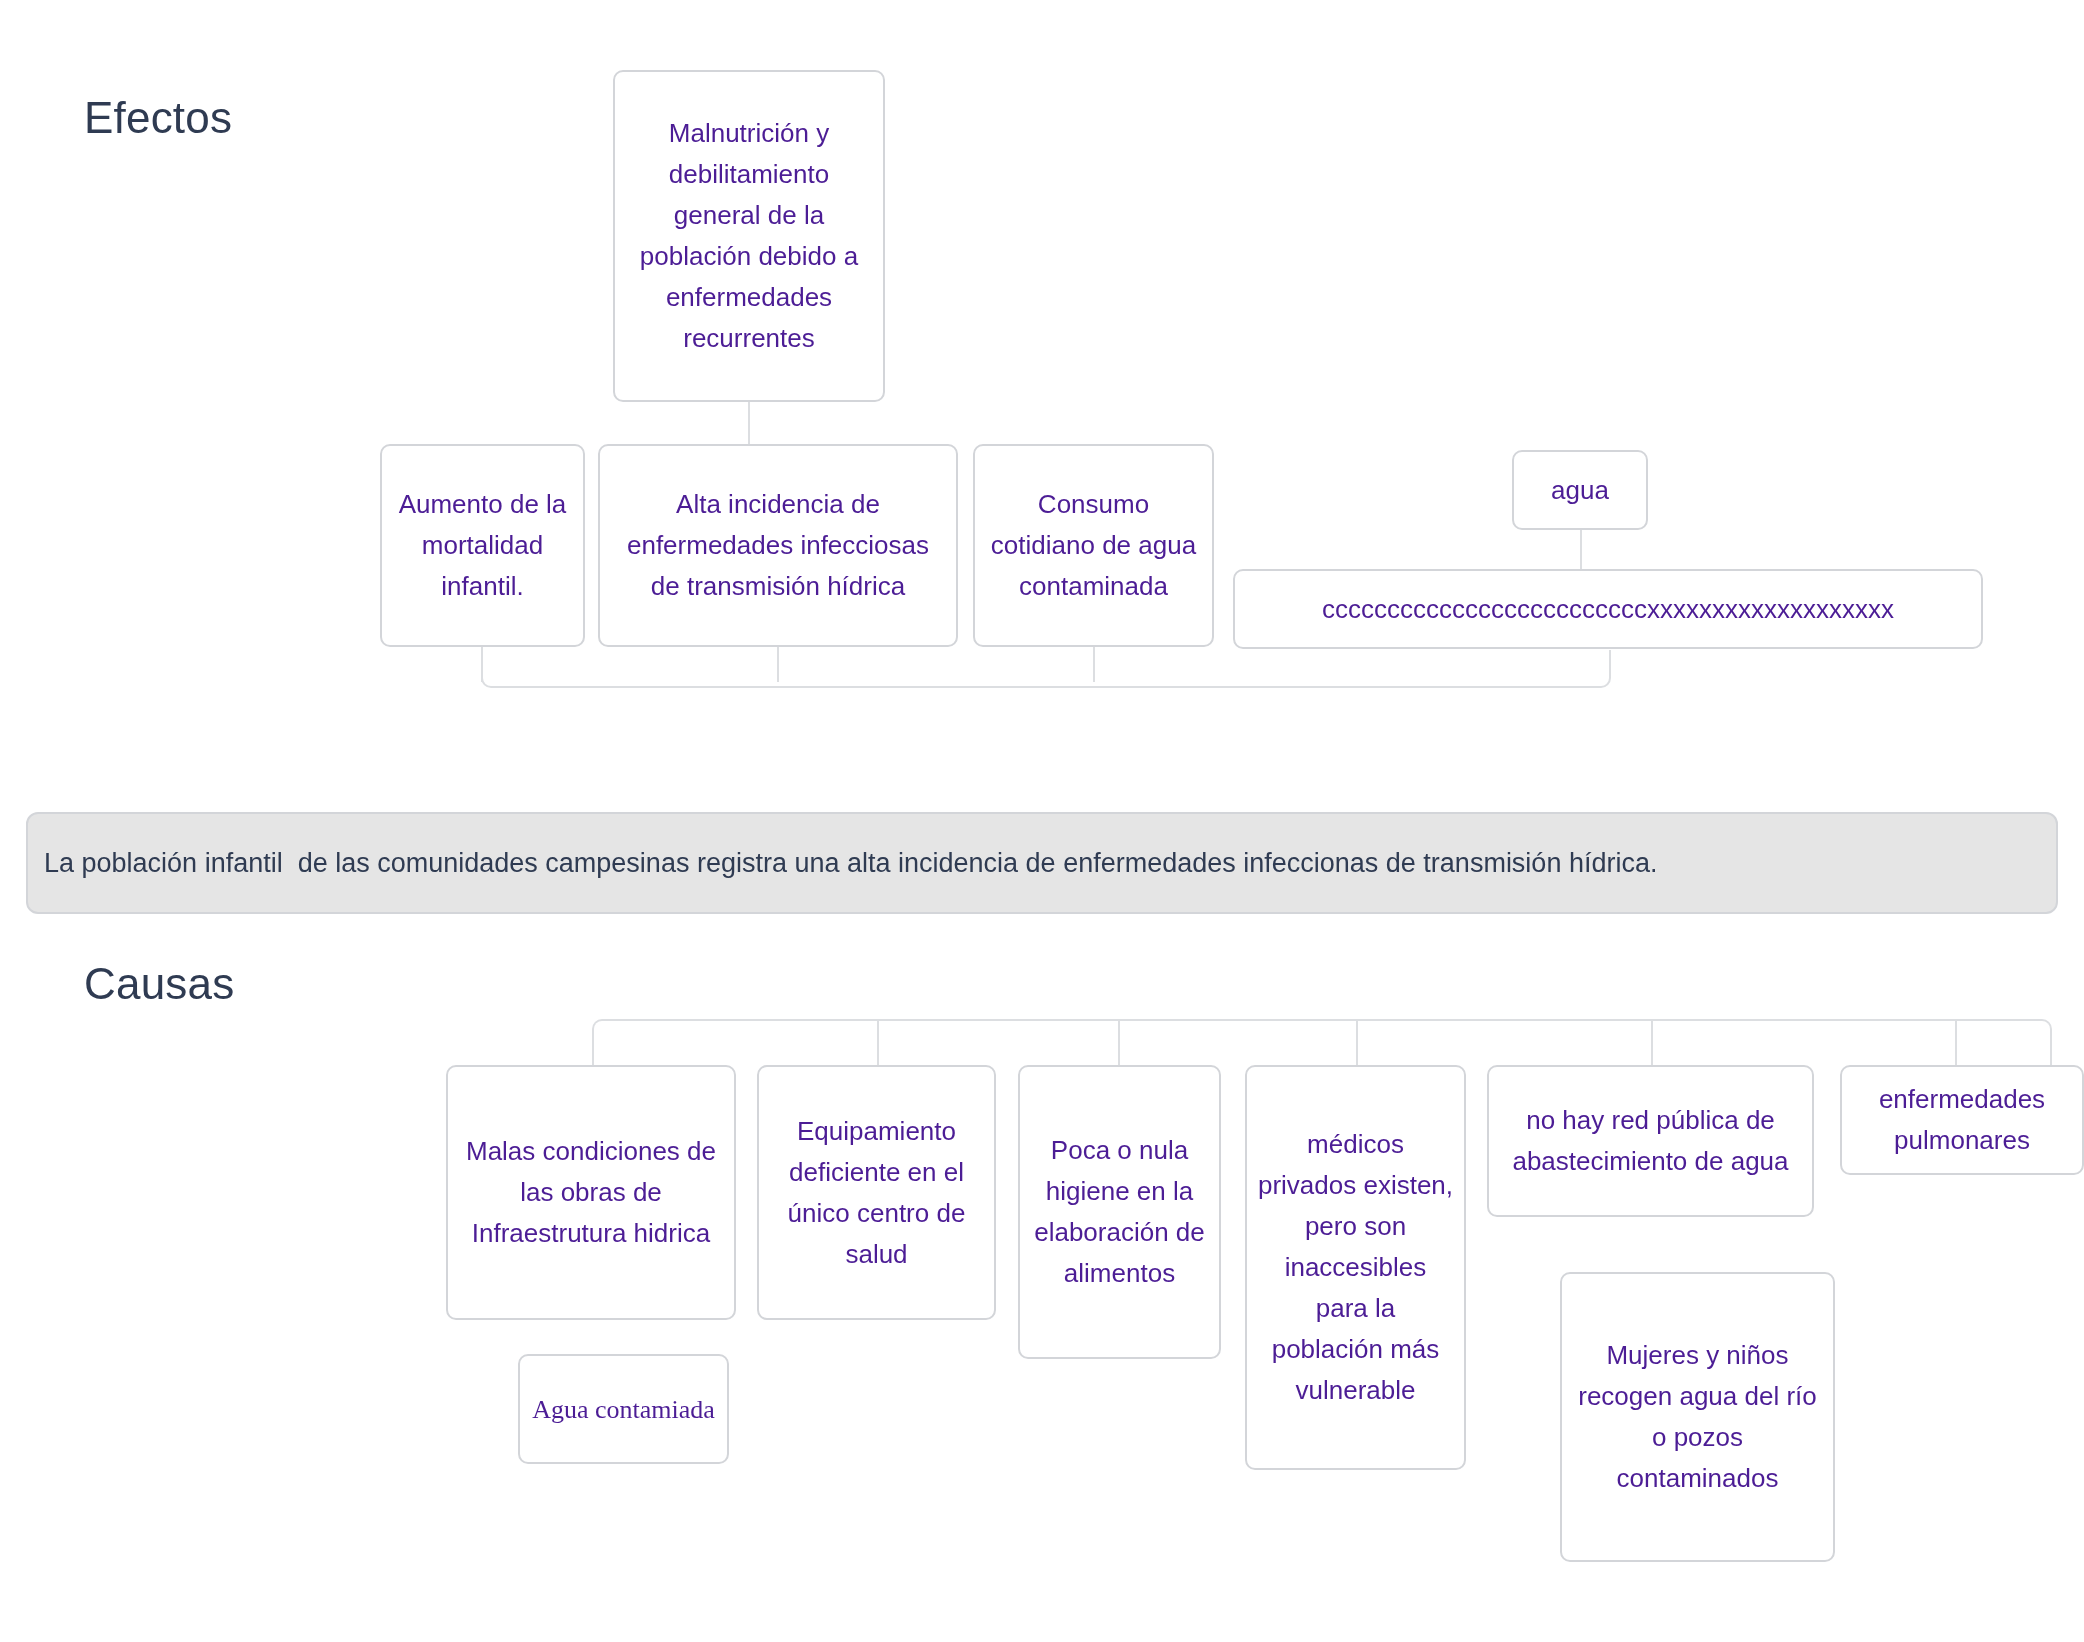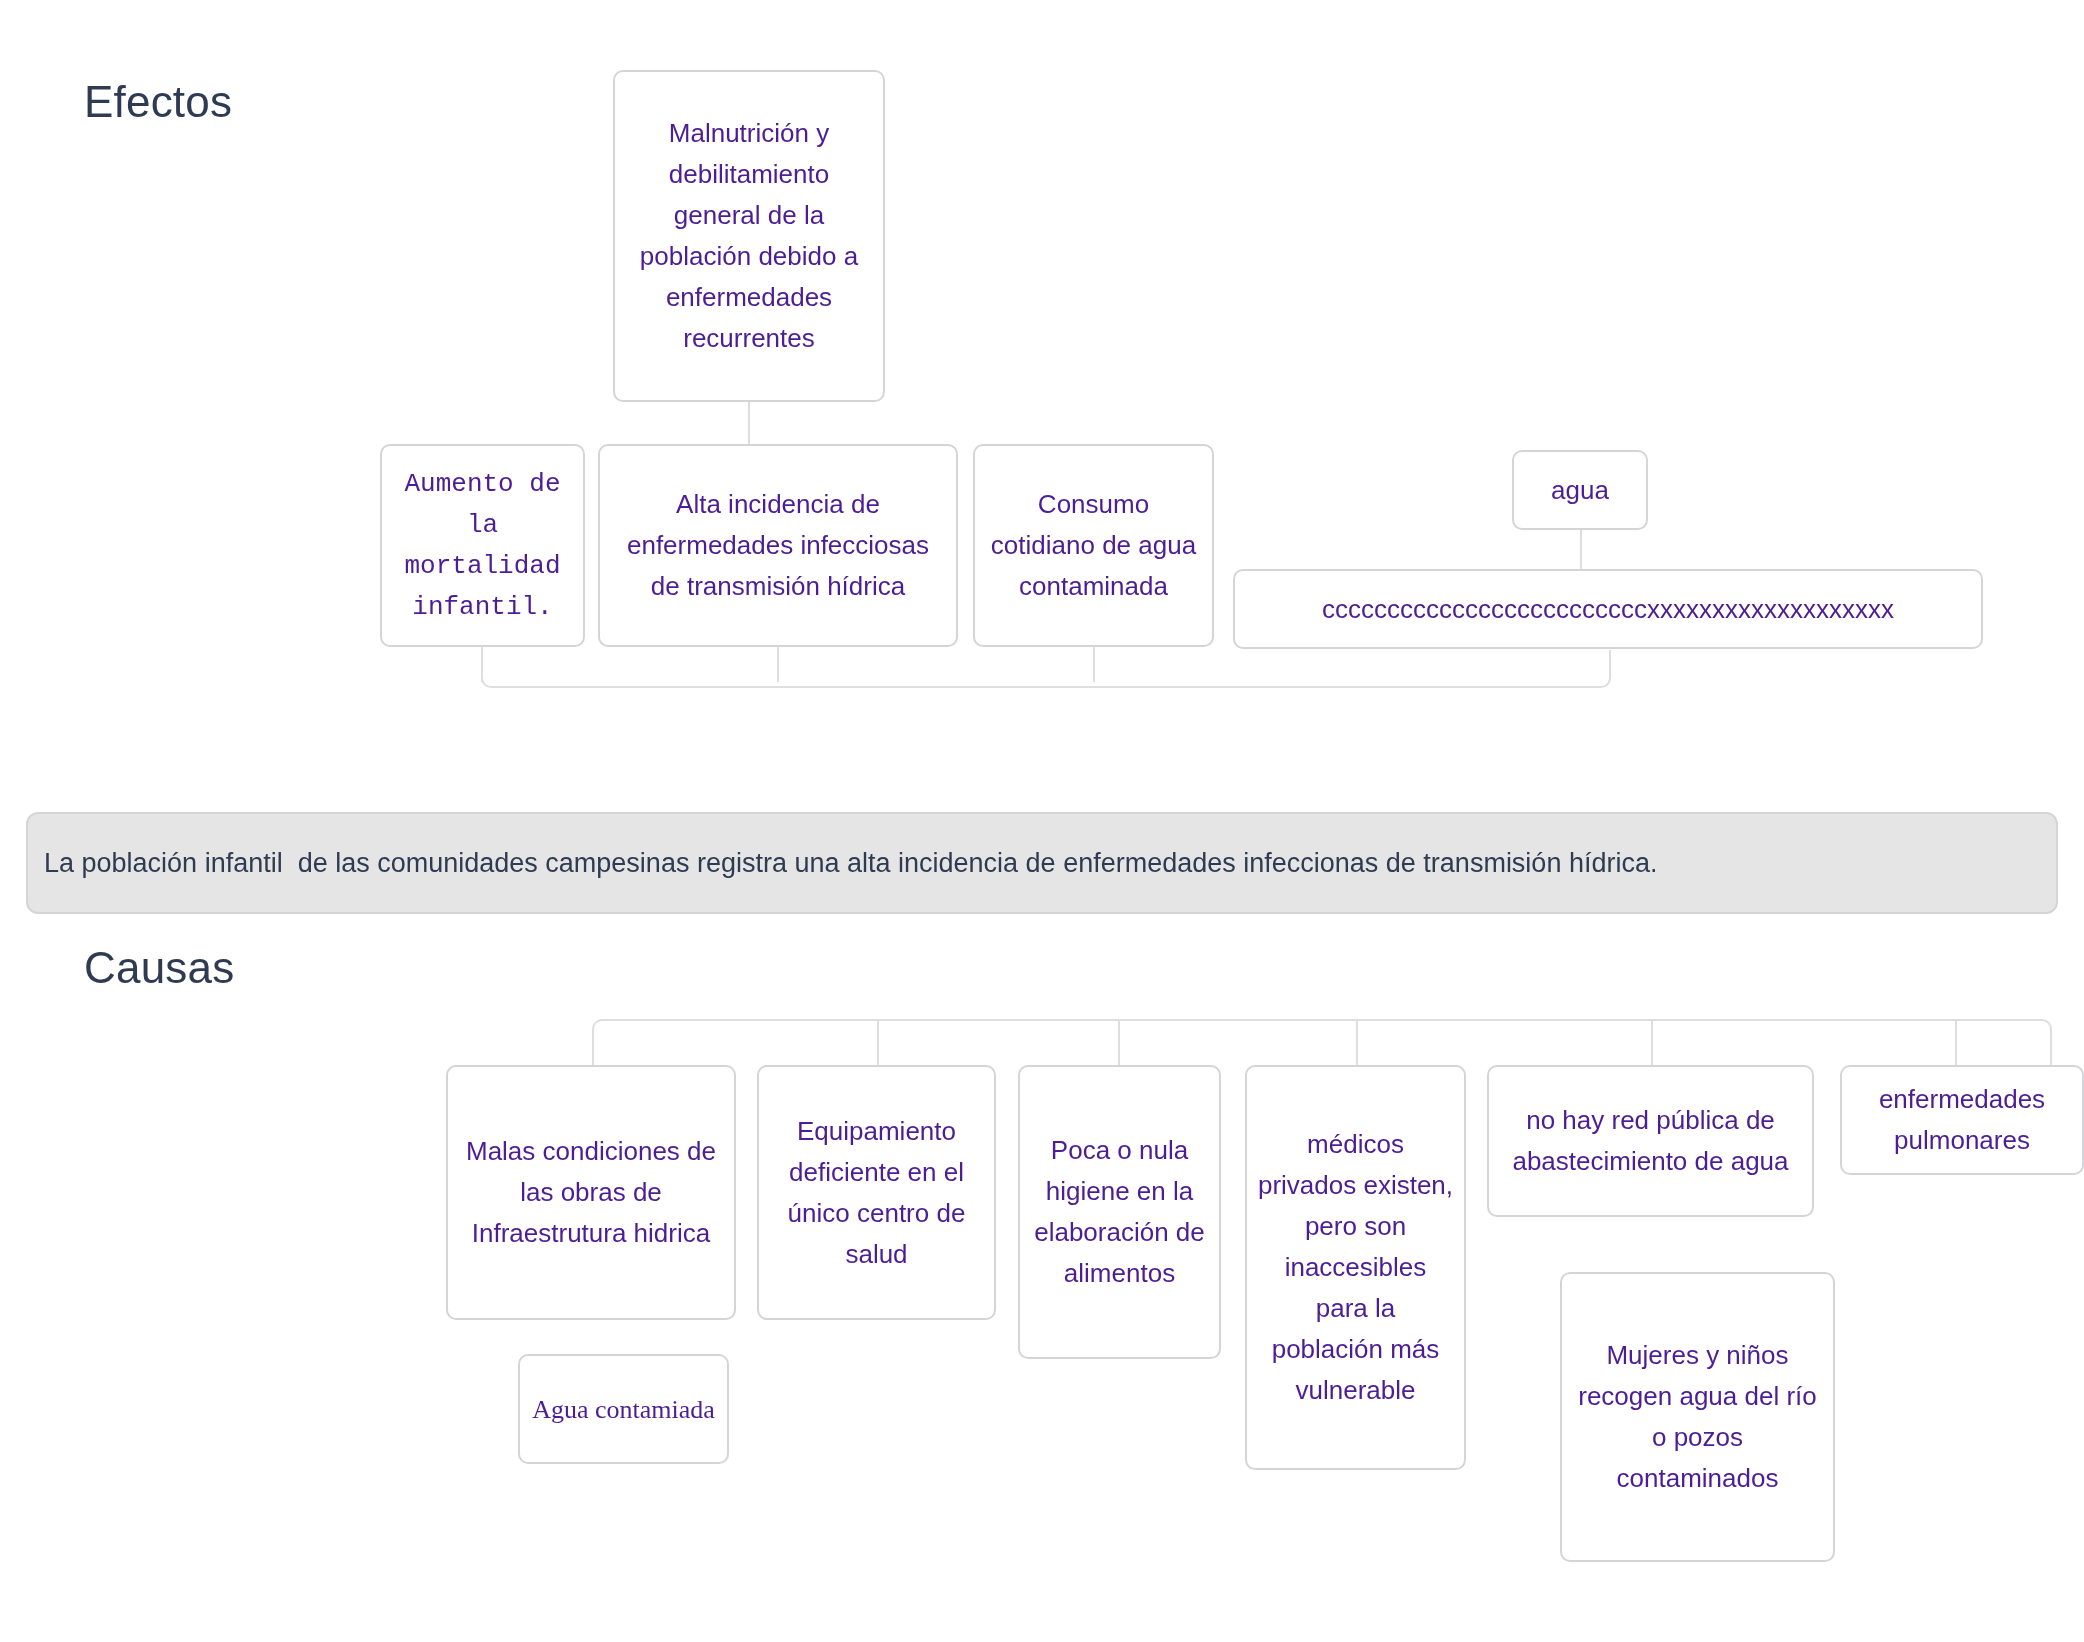--- a/index.html
+++ b/index.html
@@ -24,20 +24,21 @@
   }
 
   
   .section-title {
     position: absolute;
     font-size: 44px;
     font-weight: 400;
     color: #2f3b52;
     letter-spacing: 0.2px;
     white-space: nowrap;
+    margin-top: 16px;
   }
   #title-efectos { left: 84px; top: 77px; }
   #title-causas  { left: 84px; top: 943px; }
 
   
   .node {
     position: absolute;
     box-sizing: border-box;
     background: #ffffff;
     border: 2px solid #d3d5d9;
@@ -105,21 +106,21 @@
 <div id="canvas">
 
   <div class="section-title" id="title-efectos">Efectos</div>
 
   <div class="node" id="effect-top" style="left:613px; top:70px; width:272px; height:332px;">
     <span class="node-text">Malnutrición y debilitamiento general de la población debido a enfermedades recurrentes</span>
   </div>
 
   <div class="connector conn-v" style="left:748px; top:402px; height:42px;"></div>
 
-  <div class="node" id="effect-1" style="left:380px; top:444px; width:205px; height:203px;font-family:Liberation Mono, monospace;">
+  <div class="node" id="effect-1" style="left:380px; top:444px; width:205px; height:203px;">
     <span class="node-text">Aumento de la mortalidad infantil.</span>
   </div>
 
   <div class="node" id="effect-2" style="left:598px; top:444px; width:360px; height:203px;">
     <span class="node-text">Alta incidencia de enfermedades infecciosas de transmisión hídrica</span>
   </div>
 
   <div class="node" id="effect-3" style="left:973px; top:444px; width:241px; height:203px;">
     <span class="node-text">Consumo cotidiano de agua contaminada</span>
   </div>

